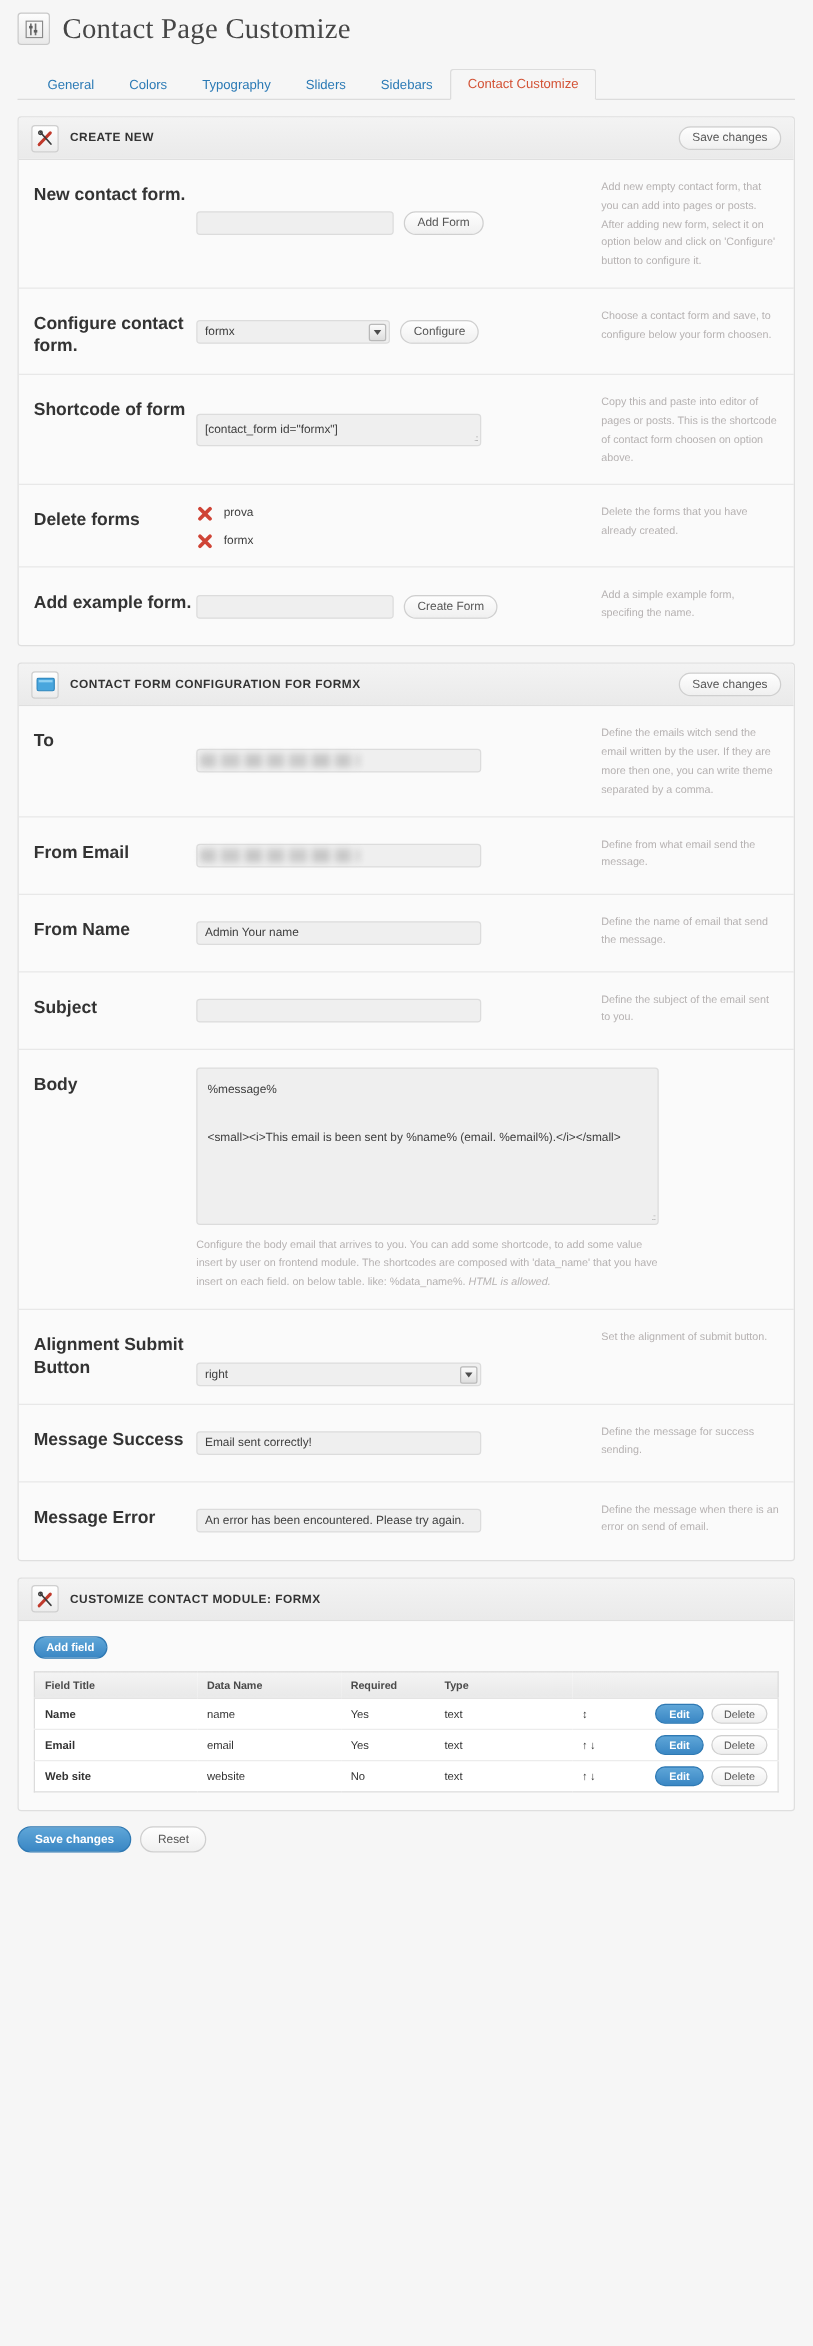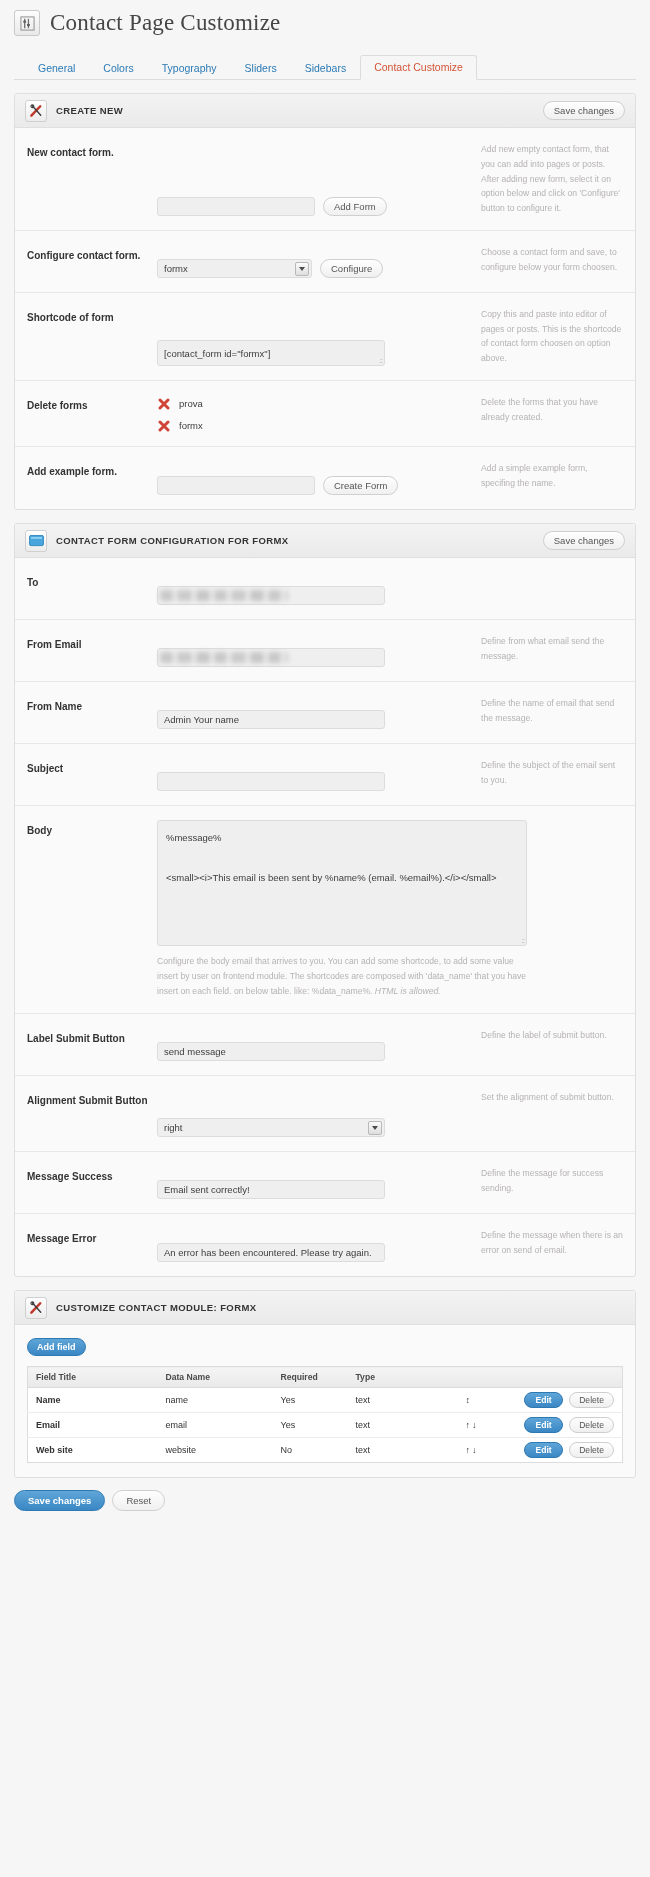--- a/index.html
+++ b/index.html
@@ -100,27 +100,27 @@
   
   .row {
     display: flex;
     border-bottom: 1px solid #e8e8e8;
     padding: 14px 12px 14px 12px;
     min-height: 62px;
   }
   .row:last-child { border-bottom: none; }
   .row-label {
     width: 130px; flex: none;
-    font-size: 10px; font-weight: bold;
+    font-size: 14px; font-weight: bold;
     color: #333; padding-top: 4px;
     line-height: 1.3;
   }
   .row-ctrl {
     flex: 1; padding-right: 8px;
-    display: flex; align-items: flex-end;
+    display: flex; align-items: center;
     flex-wrap: wrap;
   }
   .row-desc {
     width: 142px; flex: none;
     font-size: 8.6px; color: #b6b2b2;
     line-height: 1.72;
   }
 
   input.txt, .fakeinput {
     height: 19px;
@@ -434,20 +434,21 @@
     <button class="btn">Save changes</button>
   </div>
 
   <div class="row">
     <div class="row-label">To</div>
     <div class="row-ctrl">
       <div class="fakeinput w-wide redact">
         <span></span>
       </div>
     </div>
+    <div class="row-desc">Define the emails witch send the email written by the user. If they are more then one, you can write theme separated by a comma.</div>
   </div>
 
   <div class="row">
     <div class="row-label">From Email</div>
     <div class="row-ctrl">
       <div class="fakeinput w-wide redact">
         <span></span>
       </div>
     </div>
     <div class="row-desc">Define from what email send the message.</div>
@@ -479,27 +480,20 @@
         <span class="ta-grip">.::</span>
       </div>
       <div class="body-help">
         <span>Configure the body email that arrives to you. You can add some shortcode, to add some value insert by user on frontend module. The shortcodes are composed with 'data_name' that you have insert on each field. on below table. like: %data_name%.</span>
         <em>HTML is allowed.</em>
       </div>
     </div>
     <div class="row-desc"></div>
   </div>
 
-  <div class="row">
-    <div class="row-label">Label Submit Button</div>
-    <div class="row-ctrl">
-      <input class="txt w-wide" type="text" value="send message" style="">
-    </div>
-    <div class="row-desc">Define the label of submit button.</div>
-  </div>
 
   <div class="row">
     <div class="row-label">Alignment Submit Button</div>
     <div class="row-ctrl">
       <div class="selwrap wide">
         <span>right</span>
         <span class="selarrow">
             <i></i>
           </span>
       </div>

